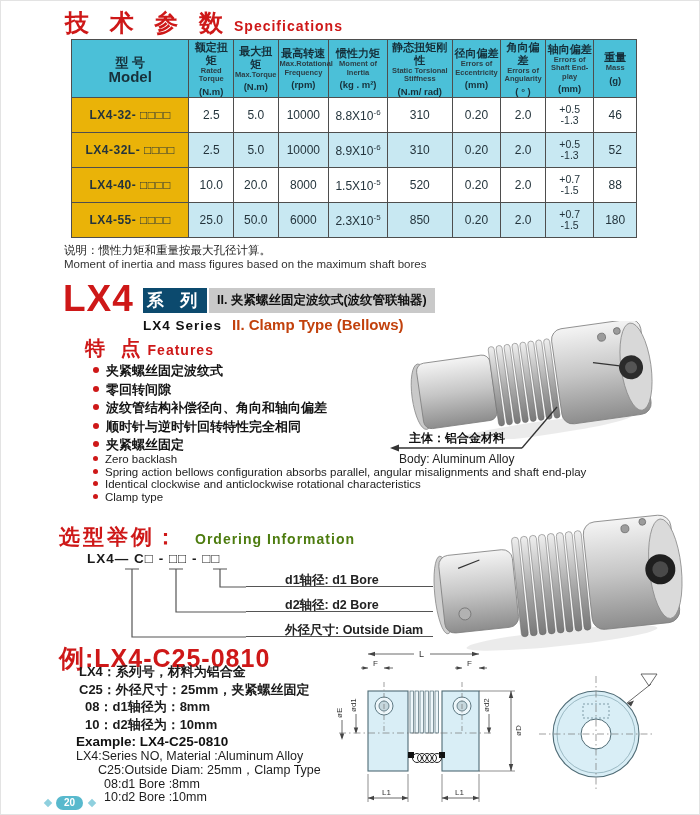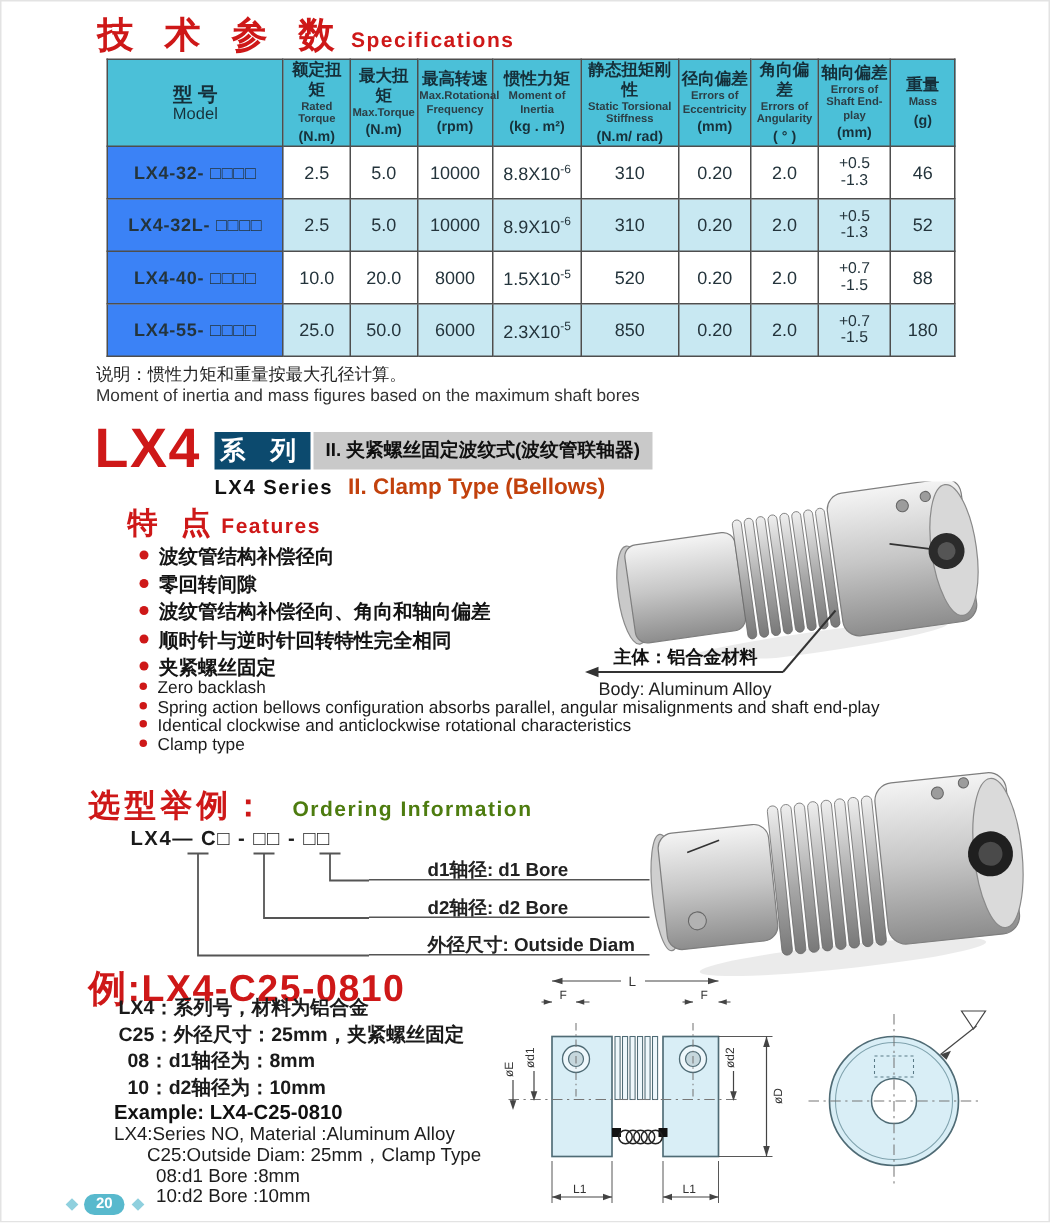--- a/index.html
+++ b/index.html
@@ -13,21 +13,21 @@
 
   
   table.spec { border-collapse:collapse; table-layout:fixed; }
   table.spec th, table.spec td { border:1.6px solid #4e4e4e; text-align:center; vertical-align:middle; padding:0 1px; }
   table.spec thead tr { height:58px; }
   table.spec tbody tr { height:35px; }
   table.spec thead th { background:#4bc0d8; }
   .hz { display:block; font-size:11px; font-weight:bold; color:#152f3a; line-height:13px; }
   .he { display:block; font-size:7.5px; color:#2c3e46; line-height:8.5px; }
   .hu { display:block; font-size:9.5px; color:#17313b; line-height:11px; font-weight:bold; margin-top:2px; }
-  td.model { background:#3b82f6; font-weight:bold; font-size:11.5px; color:#123743; letter-spacing:0.5px; }
+  td.model { background:#eab308; font-weight:bold; font-size:11.5px; color:#123743; letter-spacing:0.5px; }
   table.spec tbody td { font-size:12px; color:#24343c; }
   table.spec tbody tr:nth-child(odd)  td:not(.model){ background:#ffffff; }
   table.spec tbody tr:nth-child(even) td:not(.model){ background:#c8e8f2; }
   sup.exp { font-size:8px; }
   .ep span { display:block; font-size:10.5px; line-height:11px; }
 
   .note { font-size:11.5px; color:#333; line-height:14px; }
   .note .zh { font-weight:normal; color:#222; }
 
   
@@ -87,21 +87,21 @@
         <col style="width:64px">
         <col style="width:48px">
         <col style="width:44px">
         <col style="width:48px">
         <col style="width:42px">
     </colgroup>
     <thead>
       <tr>
         <th>
             <span class="hz" style="font-size:13px;">型  号</span>
-            <span class="hu" style="font-size:11px;font-weight:normal;">Model</span>
+            <span class="hu" style="font-size:15px;font-weight:bold;">Model</span>
           </th>
         <th>
             <span class="hz">额定扭矩</span>
             <span class="he">Rated Torque</span>
             <span class="hu">(N.m)</span>
           </th>
         <th>
             <span class="hz">最大扭矩</span>
             <span class="he">Max.Torque</span>
             <span class="hu">(N.m)</span>
@@ -217,21 +217,21 @@
   <div class="abs series-type" style="left:208px; top:287px;">II. 夹紧螺丝固定波纹式(波纹管联轴器)</div>
   <div class="abs series-sub" style="left:142px; top:315px;">
     <b>LX4 Series</b><span>II.  Clamp Type (Bellows)</span>
   </div>
 
   <div class="abs" style="left:84px; top:334px;">
     <span class="feat-zh-h">特 点</span><span class="feat-en-h">Features</span>
   </div>
 
   <div class="abs blist blist-zh" style="left:92px; top:361px;">
-    <div class="row"><span class="dot"></span><span>波纹管结构补偿径向</span></div>
+    <div class="row"><span class="dot"></span><span>夹紧螺丝固定波纹式</span></div>
     <div class="row"><span class="dot"></span><span>零回转间隙</span></div>
     <div class="row"><span class="dot"></span><span>波纹管结构补偿径向、角向和轴向偏差</span></div>
     <div class="row"><span class="dot"></span><span>顺时针与逆时针回转特性完全相同</span></div>
     <div class="row"><span class="dot"></span><span>夹紧螺丝固定</span></div>
   </div>
 
   <div class="abs blist blist-en" style="left:92px; top:452px;">
     <div class="row"><span class="dot" style="width:5px;height:5px;"></span><span>Zero backlash</span></div>
     <div class="row"><span class="dot" style="width:5px;height:5px;"></span><span>Spring action bellows configuration absorbs parallel, angular misalignments and shaft end-play</span></div>
     <div class="row"><span class="dot" style="width:5px;height:5px;"></span><span>Identical clockwise and anticlockwise rotational characteristics</span></div>

